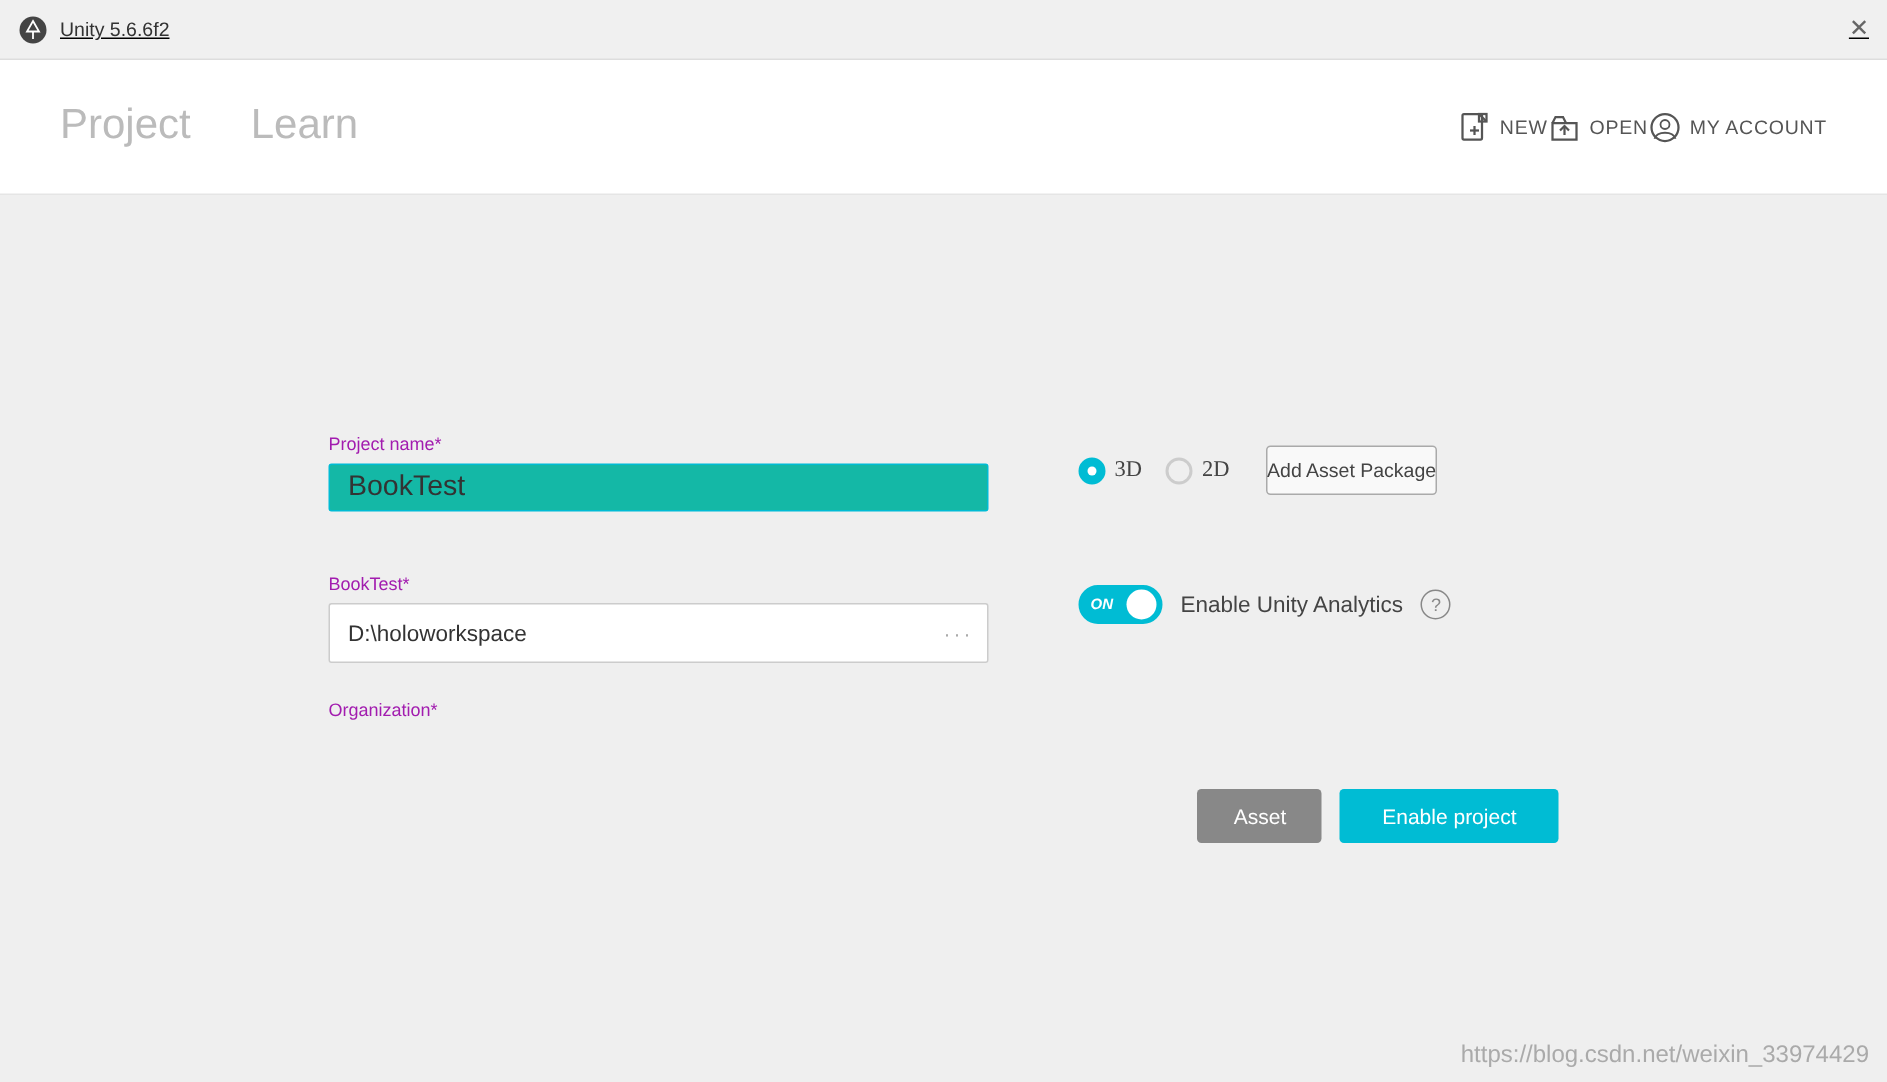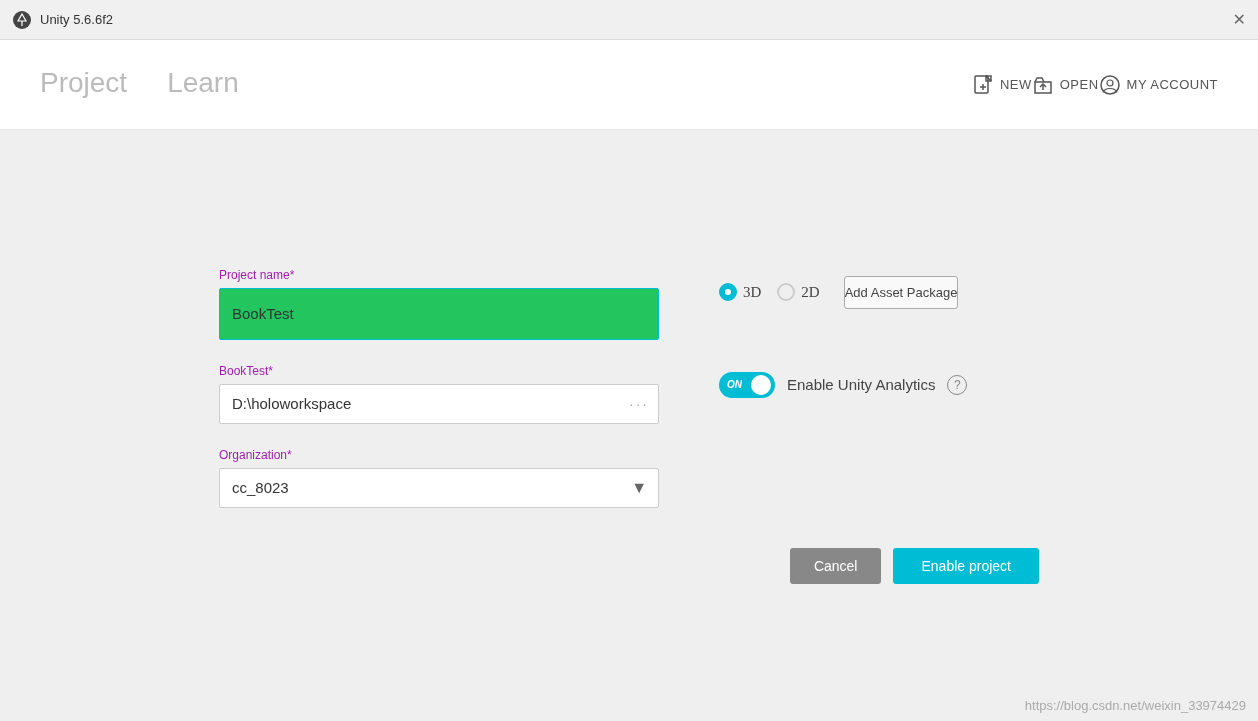--- a/index.html
+++ b/index.html
@@ -14,20 +14,21 @@
 
     
     .title-bar {
       display: flex;
       align-items: center;
       justify-content: space-between;
       height: 40px;
       background: #f0f0f0;
       border-bottom: 1px solid #ddd;
       padding: 0 12px;
+      text-decoration: underline;
     }
     .title-bar-left {
       display: flex;
       align-items: center;
       gap: 8px;
     }
     .unity-logo {
       width: 20px;
       height: 20px;
     }
@@ -121,27 +122,27 @@
     }
 
     .field-label {
       font-size: 12px;
       color: #a21caf;
       margin-bottom: 6px;
     }
 
     .text-input {
       width: 440px;
-      height: 52px;
+      height: 32px;
       border: 1.5px solid #00bcd4;
       border-radius: 2px;
       padding: 0 12px;
-      font-size: 15px;
+      font-size: 19px;
       color: #333;
-      background: #22c55e;
+      background: #14b8a6;
       outline: none;
     }
 
     .location-input-wrapper {
       position: relative;
       width: 440px;
     }
     .location-input {
       width: 440px;
       height: 40px;
@@ -313,21 +314,21 @@
       border-radius: 3px;
       font-size: 14px;
       cursor: pointer;
     }
 
     
     .watermark {
       position: fixed;
       bottom: 8px;
       right: 12px;
-      font-size: 13px;
+      font-size: 16px;
       color: #aaa;
     }
   </style>
 </head>
 <body>
 
 <div class="title-bar">
   <div class="title-bar-left">
 
     <svg class="unity-logo" viewBox="0 0 20 20" fill="none" xmlns="http://www.w3.org/2000/svg">
@@ -424,31 +425,25 @@
           </div>
           <span class="analytics-label">Enable Unity Analytics</span>
           <div class="help-icon">?</div>
         </div>
       </div>
     </div>
 
     <div class="form-row">
       <div class="form-left">
         <div class="field-label">Organization*</div>
-        <div class="select-wrapper">
-          <select class="org-select">
-            <option value="cc_8023">cc_8023</option>
-          </select>
-          <span class="select-arrow">▼</span>
-        </div>
       </div>
       <div class="form-right"></div>
     </div>
 
     <div class="bottom-actions">
-      <button class="cancel-btn">Cancel</button>
+      <button class="cancel-btn">Asset</button>
       <button class="create-btn">Enable project</button>
     </div>
 
   </div>
 </div>
 
 <div class="watermark">https://blog.csdn.net/weixin_33974429</div>
 
 </body></html>

